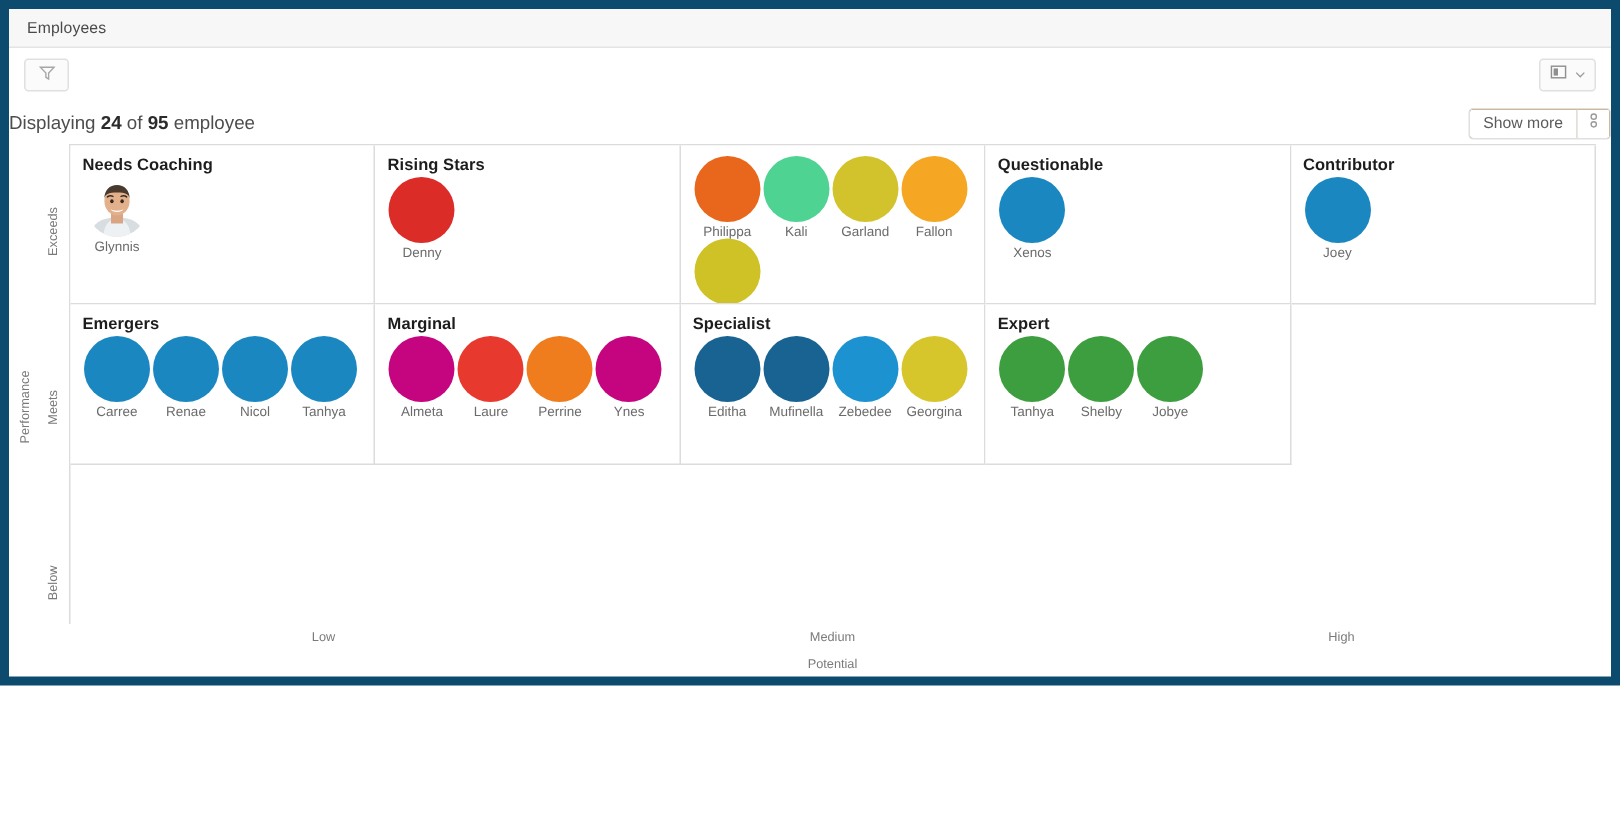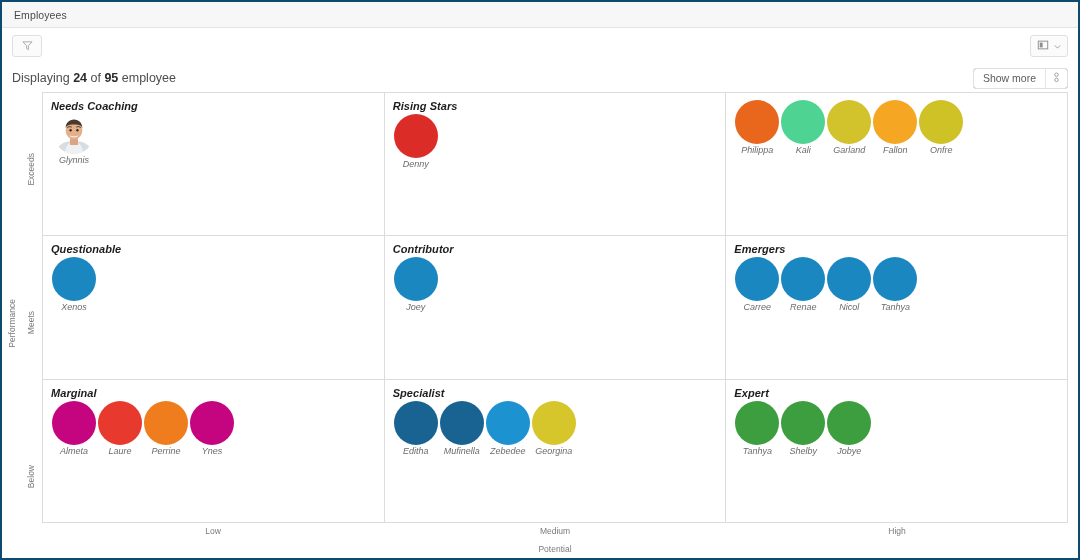--- a/index.html
+++ b/index.html
@@ -4,24 +4,24 @@
 <style>
   * { box-sizing: border-box; margin: 0; padding: 0; }
   html, body {
     width: 1080px; height: 560px;
     background: #ffffff;
     font-family: "Liberation Sans", sans-serif;
     -webkit-font-smoothing: antialiased;
   }
 
   .app-window {
-    width: 1080px; height: 560px;
+    width: 1080px; height: 457px;
     background: #ffffff;
     display: flex; flex-direction: column;
-    border: 2px solid #0c4a6e;
+    border: 6px solid #0c4a6e;
     position: relative;
   }
 
   
   .titlebar {
     height: 26px;
     background: #f7f7f7;
     border-bottom: 1px solid #e4e4e4;
     display: flex; align-items: center;
     padding: 0 12px;
@@ -59,21 +59,21 @@
     width: 38px;
     gap: 4px;
     padding: 0 4px;
   }
 
   
   .statusrow {
     height: 28px;
     flex: 0 0 28px;
     display: flex; align-items: center;
-    padding: 0 10px;
+    padding: 0 0;
     position: relative;
   }
   .status-text {
     font-size: 12.5px;
     color: #4d4d4d;
   }
   .status-text b { color: #2b2b2b; font-weight: 700; }
   .status-right {
     margin-left: auto;
     display: flex; align-items: stretch;
@@ -141,27 +141,26 @@
   }
 
   .grid-area {
     flex: 1 1 auto;
     display: flex; flex-direction: column;
     min-width: 0;
   }
   .grid {
     flex: 1 1 auto;
     display: grid;
-    grid-template-columns: repeat(3, 1fr);
+    grid-template-columns: repeat(5, 1fr);
     grid-template-rows: repeat(3, 1fr);
     border-top: 1px solid #dcdcdc;
     border-left: 1px solid #dcdcdc;
     background: #ffffff;
     min-height: 0;
-    font-style: italic;
   }
   .cell {
     border-right: 1px solid #dcdcdc;
     border-bottom: 1px solid #dcdcdc;
     padding: 7px 8px 4px 8px;
     overflow: hidden;
     position: relative;
     background: #fff;
   }
   .cell-title {

